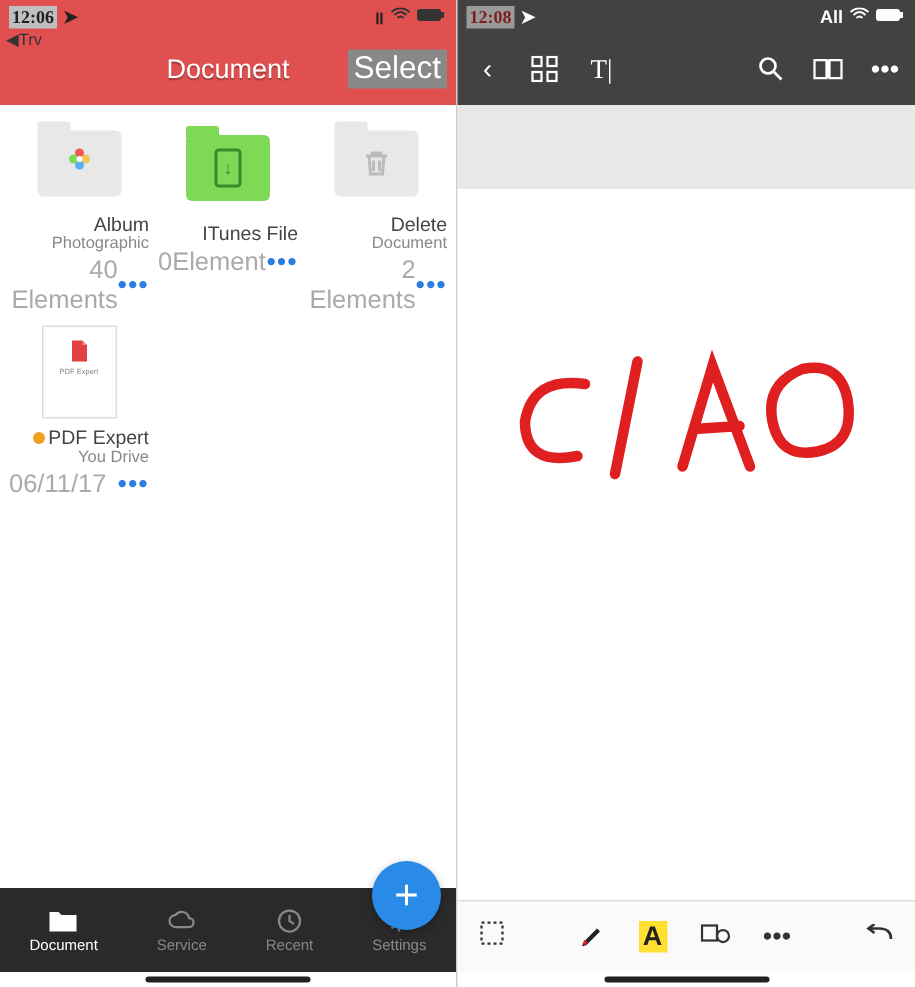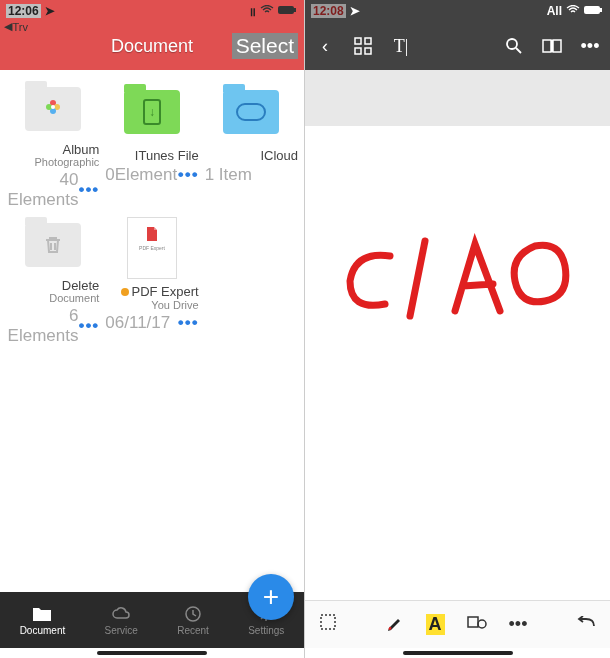--- a/index.html
+++ b/index.html
@@ -6,21 +6,21 @@
 body { width: 610px; height: 658px; display: flex; background: #fff; }
 .screen { width: 305px; height: 658px; position: relative; display: flex; flex-direction: column; }
 .screen-left { border-right: 1px solid #ccc; }
 
 
 .status-bar { height: 22px; display: flex; align-items: center; justify-content: space-between; padding: 0 6px; font-size: 12px; font-weight: 600; }
 .status-bar-left { background: #e05050; color: #222; }
 .status-bar-right { background: #424242; color: #fff; }
 .status-left { display: flex; align-items: center; gap: 4px; }
 .status-right { display: flex; align-items: center; gap: 4px; }
-.status-time { background: #bfbfbf; color: #222; padding: 0 2px; }
+.status-time { background: #bfbfbf; color: #222; padding: 0 2px; font-family: Liberation Serif, serif; }
 .status-bar-right .status-time { background: #9a9a9a; color: #7f1d1d; }
 
 
 .header-left { background: #e05050; color: #fff; height: 48px; position: relative; display: flex; align-items: center; justify-content: center; }
 .back-try { position: absolute; left: 4px; top: -2px; font-size: 11px; color: #333; display: flex; align-items: center; }
 .title-doc { font-size: 18px; text-shadow: 0 1px 1px rgba(0,0,0,0.3); }
 .select-btn { position: absolute; right: 6px; font-size: 21px; background: #888; color: #fff; padding: 1px 4px; }
 
 
 .grid { flex: 1; background: #fff; padding: 10px 6px; display: grid; grid-template-columns: repeat(3, 1fr); grid-auto-rows: 130px; gap: 6px; align-content: start; text-align: right; }
@@ -140,50 +140,37 @@
             </div>
           </div>
         </div>
       <div class="tile-name">ITunes File</div>
       <div class="tile-bottom">
           <span>0Element</span>
           <span class="dots">•••</span>
         </div>
     </div>
 
-    <div class="tile">
-      <div class="tile-icon">
-          <div class="folder folder-blue">
-            <div class="folder-inner">
-              <div class="cloud-icon"></div>
-            </div>
-          </div>
-        </div>
-      <div class="tile-name">ICloud</div>
-      <div class="tile-bottom">
-          <span>1 Item</span>
-        </div>
-    </div>
 
     <div class="tile">
       <div class="tile-icon">
           <div class="folder folder-gray">
             <div class="folder-inner">
               <div class="trash">
         <svg width="24" height="24" viewBox="0 0 24 24" fill="none" stroke="#bbb" stroke-width="2">
                   <path d="M5 7h14M9 7V5h6v2M7 7l1 12h8l1-12M10 10v7M14 10v7"></path>
                 </svg>
       </div>
             </div>
           </div>
         </div>
       <div class="tile-name">Delete</div>
       <div class="tile-sub">Document</div>
       <div class="tile-bottom">
-          <span>6 Elements</span>
+          <span>2 Elements</span>
           <span class="dots">•••</span>
         </div>
     </div>
 
     <div class="tile">
       <div class="tile-icon">
           <div class="doc-thumb">
         <svg width="16" height="16" viewBox="0 0 16 16">
               <path d="M3 1h7l3 3v11H3z" fill="#e04040"></path>
               <path d="M10 1v3h3" fill="#fff" opacity="0.4"></path>

